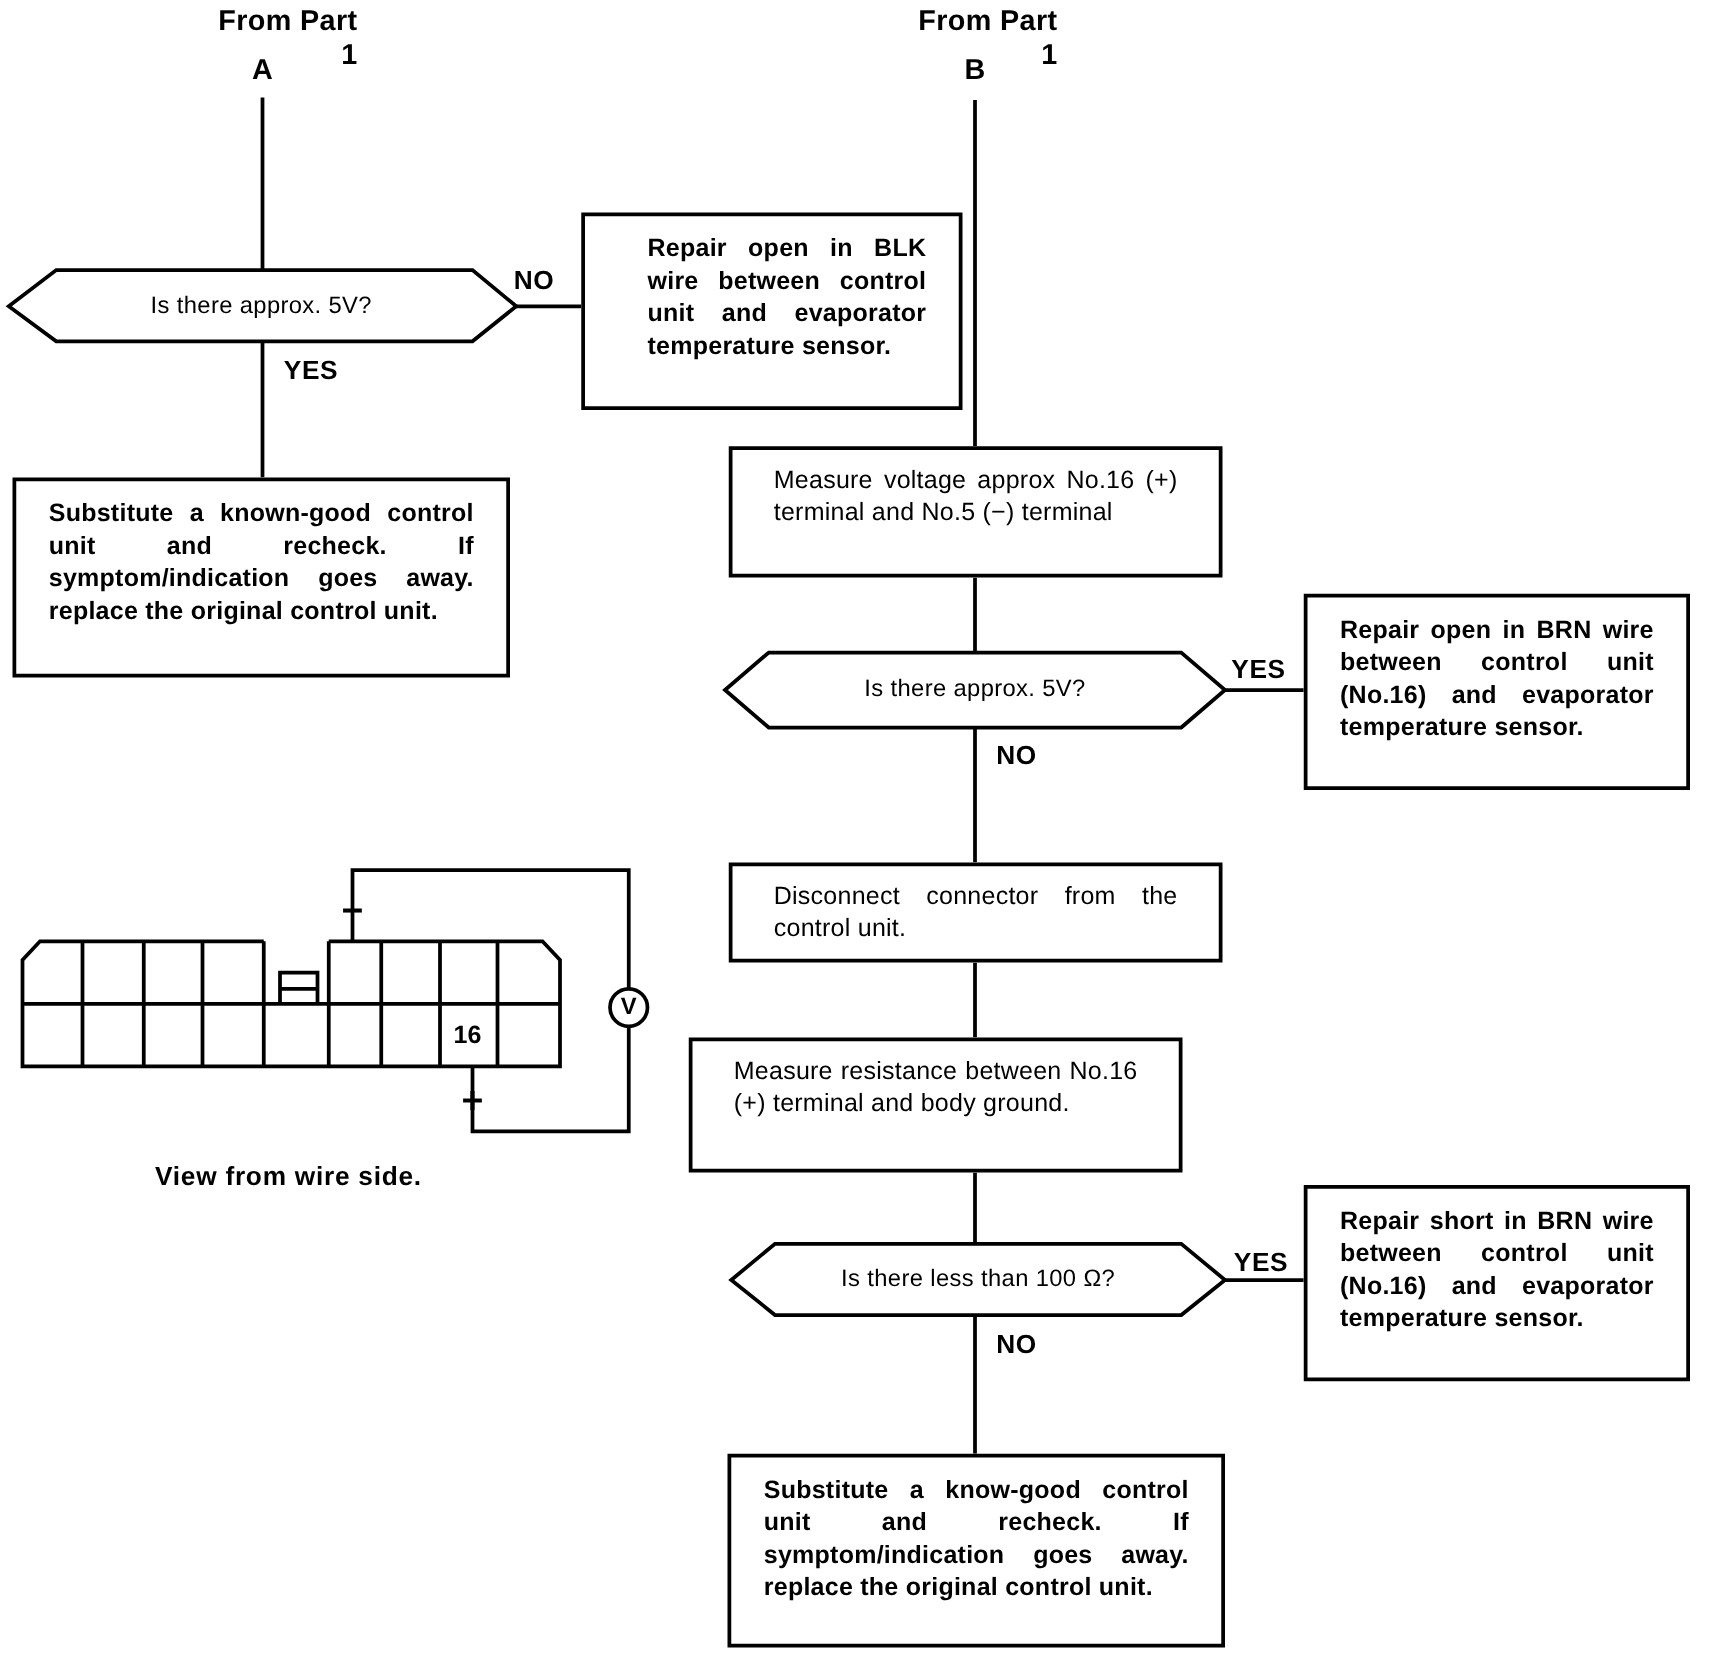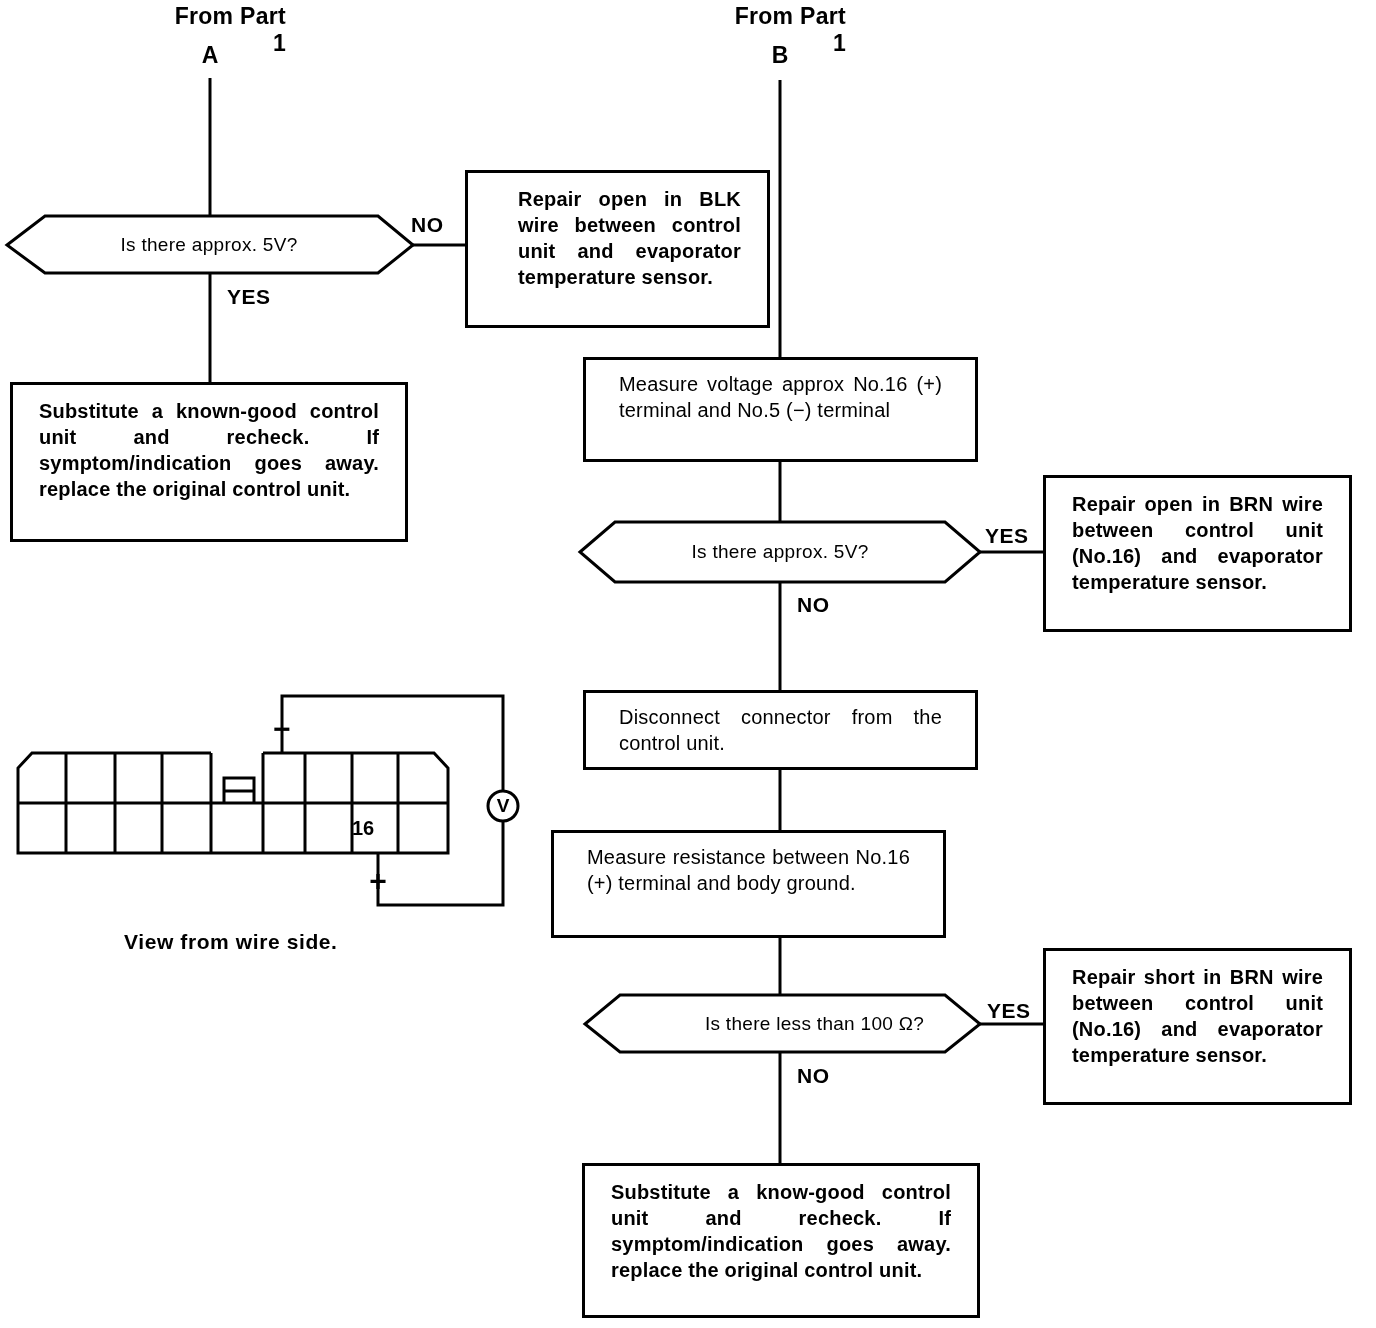--- a/index.html
+++ b/index.html
@@ -153,31 +153,31 @@
   </div>
 
   <div class="rect-box" style="left:583px; top:690px; width:395px; height:80px;">
     <div class="box-text pad-wide">Disconnect connector from the control unit.</div>
   </div>
 
   <div class="rect-box" style="left:551px; top:830px; width:395px; height:108px;">
     <div class="box-text pad-wide">Measure resistance between No.16 (+) terminal and body ground.</div>
   </div>
 
-  <div class="decision-text" style="left:617px; top:995px; width:395px; height:57px;">Is there less than 100 Ω?</div>
+  <div class="decision-text" style="left:585px; top:995px; width:395px; height:57px;">Is there less than 100 Ω?</div>
   <div class="flow-label" style="left:987px; top:999px;">YES</div>
   <div class="flow-label" style="left:797px; top:1064px;">NO</div>
 
   <div class="rect-box" style="left:1043px; top:948px; width:309px; height:157px;">
     <div class="box-text bold pad-narrow">Repair short in BRN wire between control unit (No.16) and evaporator temperature sensor.</div>
   </div>
 
   <div class="rect-box" style="left:582px; top:1163px; width:398px; height:155px;">
     <div class="box-text bold pad-sub">Substitute a know-good control unit and recheck. If symptom/indication goes away. replace the original control unit.</div>
   </div>
 
   <div class="small-center" style="left:268px; top:714px; width:28px; font-size:30px;">−</div>
   <div class="small-center" style="left:364px; top:866px; width:28px; font-size:30px;">+</div>
-  <div class="small-center" style="left:352px; top:818px; width:20px; font-size:20px;">16</div>
+  <div class="small-center" style="left:352px; top:818px; width:44px; font-size:20px;">16</div>
   <div class="small-center" style="left:489px; top:796px; width:28px; font-size:19px;">V</div>
   <div class="caption" style="left:124px; top:930px;">View from wire side.</div>
 
 </div>
 
 </body></html>

